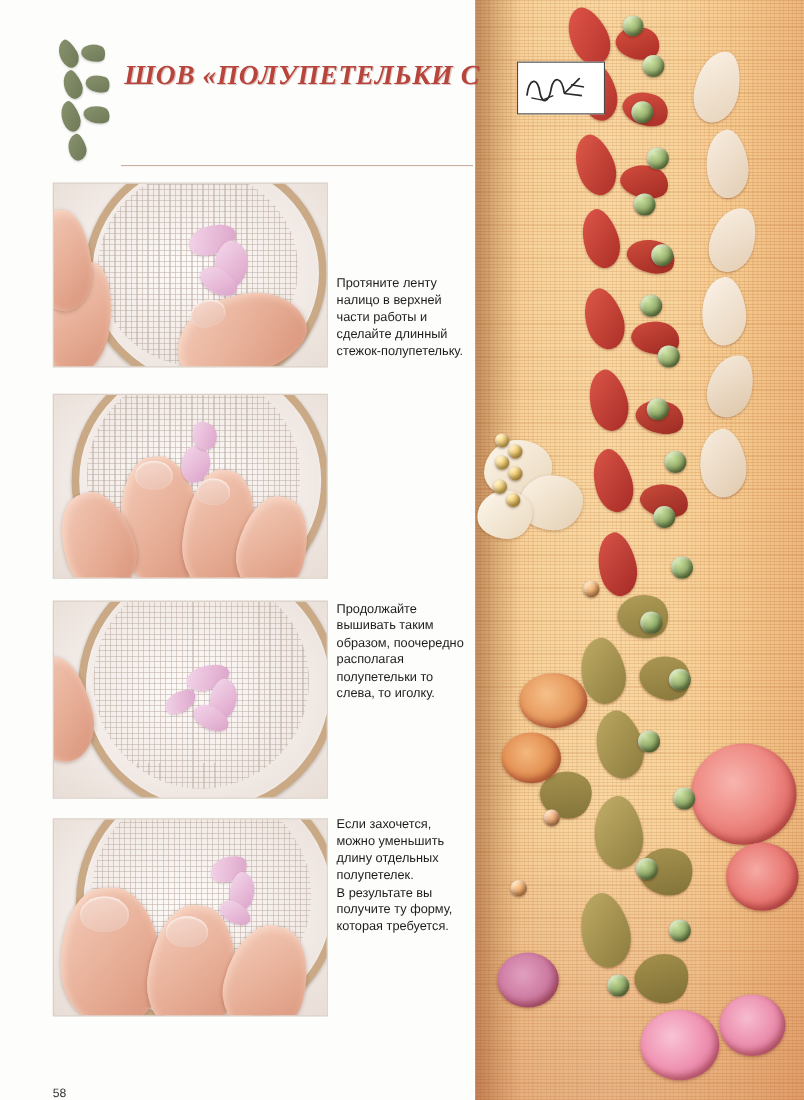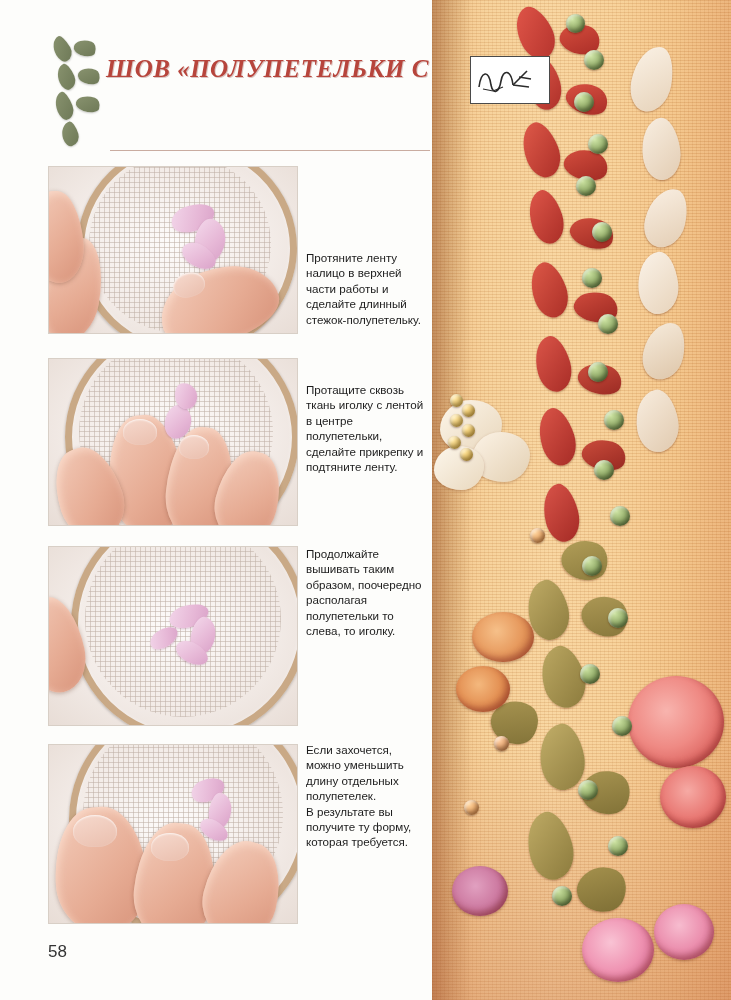--- a/index.html
+++ b/index.html
@@ -95,20 +95,21 @@
   .title-line {
     font-family: "Liberation Serif", serif;
     font-weight: bold;
     font-style: italic;
     font-size: 25px;
     letter-spacing: .5px;
     color: #b7453c;
     text-shadow: 1px 1px 0 rgba(120,30,25,.25);
     line-height: 1.32;
     white-space: nowrap;
+    text-align: right;
   }
   .title-rule {
     position: absolute;
     left: 110px; top: 150px;
     width: 320px; height: 1px;
     background: #c9aca0;
   }
 
   .signature-box {
     position: absolute;
@@ -172,23 +173,23 @@
     font-family: "Liberation Sans", sans-serif;
     font-size: 11.6px;
     line-height: 1.33;
     color: #1c1c1c;
     white-space: pre-line;
   }
 
   
   .page-number {
     position: absolute;
-    left: 48px; top: 942px;
+    left: 48px; top: 988px;
     font-family: "Liberation Sans", sans-serif;
-    font-size: 17px;
+    font-size: 11px;
     color: #333;
   }
 </style>
 </head>
 <body>
 
 <div id="page">
 
   <div class="right-band">
     <div class="weave"></div>
@@ -318,21 +319,20 @@
     <div class="canvasmesh" style="left:30px; top:-22px; width:194px; height:190px; border-radius:50%;"></div>
     <div class="finger" style="left:60px;  top:56px;  width:74px;  height:120px; transform:rotate(-6deg);"></div>
     <div class="nail" style="left:74px;  top:60px;  width:34px;  height:26px;"></div>
     <div class="finger" style="left:118px; top:68px;  width:66px;  height:112px; transform:rotate(6deg);"></div>
     <div class="nail" style="left:130px; top:76px;  width:30px;  height:24px;"></div>
     <div class="finger" style="left:168px; top:92px;  width:62px;  height:90px;  transform:rotate(14deg);"></div>
     <div class="finger" style="left:8px;   top:88px;  width:64px;  height:92px;  transform:rotate(-18deg);"></div>
     <div class="ribbon" style="left:116px; top:46px;  width:26px;  height:34px;  transform:rotate(16deg);"></div>
     <div class="ribbon" style="left:126px; top:24px;  width:22px;  height:26px;  transform:rotate(-10deg);"></div>
   </div>
-  <div class="para" style="top:382px;">Протащите сквозь ткань иголку с лентой в центре полупетельки, сделайте прикрепку и подтяните ленту.</div>
 
   <div class="photo" style="top:546px; height:178px;">
     <div class="hoopbg"></div>
     <div class="hoop-ring" style="left:22px; top:-40px; width:222px; height:220px;"></div>
     <div class="canvasmesh" style="left:36px; top:-26px; width:196px; height:196px; border-radius:50%;"></div>
     <div class="ribbon" style="left:120px; top:58px;  width:40px; height:22px; transform:rotate(-18deg);"></div>
     <div class="ribbon" style="left:142px; top:70px;  width:24px; height:38px; transform:rotate(14deg);"></div>
     <div class="ribbon" style="left:126px; top:96px;  width:34px; height:20px; transform:rotate(26deg);"></div>
     <div class="ribbon" style="left:100px; top:82px;  width:30px; height:18px; transform:rotate(-34deg);"></div>
     <div class="finger" style="left:-24px; top:50px;  width:58px; height:96px; transform:rotate(-12deg);"></div>

